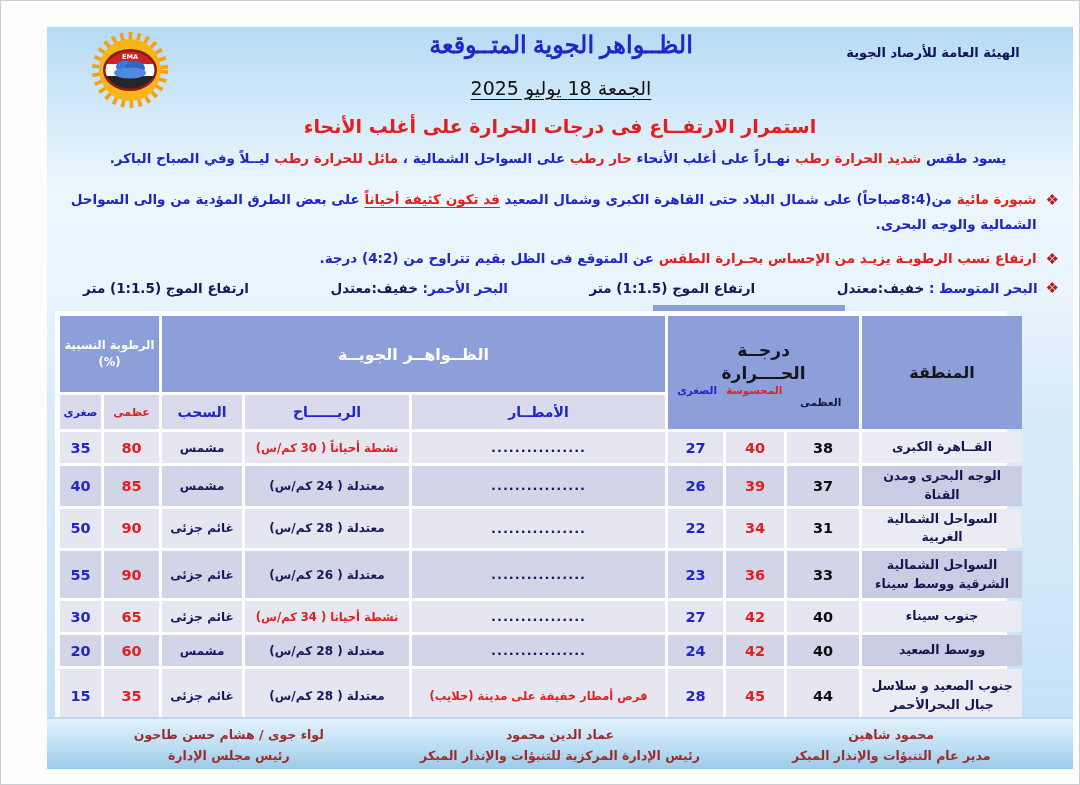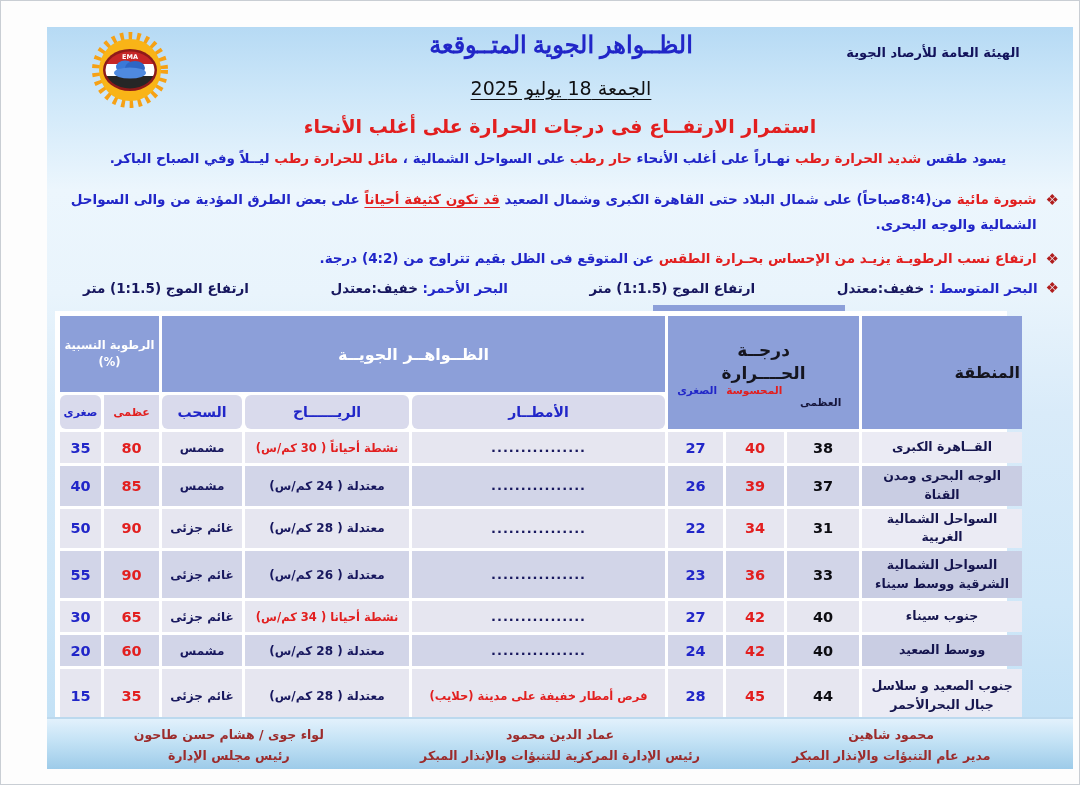--- a/index.html
+++ b/index.html
@@ -34,26 +34,26 @@
   .seg-red-u{color:#e21f1f;text-decoration:underline;text-underline-offset:3px;}
   .seg-navy{color:#17175e;}
   
   .temp-notch{position:absolute;left:606px;top:278px;width:192px;height:10px;background:#8c9fd9;}
   .tablewrap{position:absolute;top:284px;left:8px;width:952px;background:#ffffff;padding:2px;
              box-sizing:border-box;}
   table{border-spacing:3px;border-collapse:separate;width:100%;direction:rtl;table-layout:fixed;}
   th,td{padding:1px 2px;text-align:center;vertical-align:middle;font-weight:bold;overflow:hidden;}
   .gh{background:#8c9fd9;}
   .gh-white{color:#ffffff;font-size:16px;}
-  .gh-dark{color:#15151f;font-size:16px;text-align:right;}
+  .gh-dark{color:#15151f;font-size:16px;}
   .hum-h{font-size:11.5px;color:#ffffff;line-height:1.5;}
   .hrow1{height:76px;} .hrow2{height:34px;}
   .sh{background:#d9daec;}
   .sh-big{font-size:14px;} .sh-small{font-size:11px;}
-  .sh-blue{color:#2126c8;border-radius:6px;} .sh-red{color:#e21f1f;}
+  .sh-blue{color:#2126c8;} .sh-red{color:#e21f1f;}
   .tempbox{height:100%;display:flex;flex-direction:column;justify-content:space-between;
            padding:6px 0 4px 0;box-sizing:border-box;}
   .temp-title{font-size:17px;color:#15151f;line-height:1.35;}
   .temp-subs{display:flex;font-size:10.5px;}
   .temp-subs .t1{width:39%;color:#15153a;margin-top:12px;}
   .temp-subs .t2{width:32%;color:#e21f1f;}
   .temp-subs .t3{width:29%;color:#2126c8;}
   tbody tr:nth-child(odd) td{background:#e6e6f0;}
   tbody tr:nth-child(even) td{background:#d2d5e8;}
   tbody tr:nth-child(odd) td.region{background:#ebebf4;}

